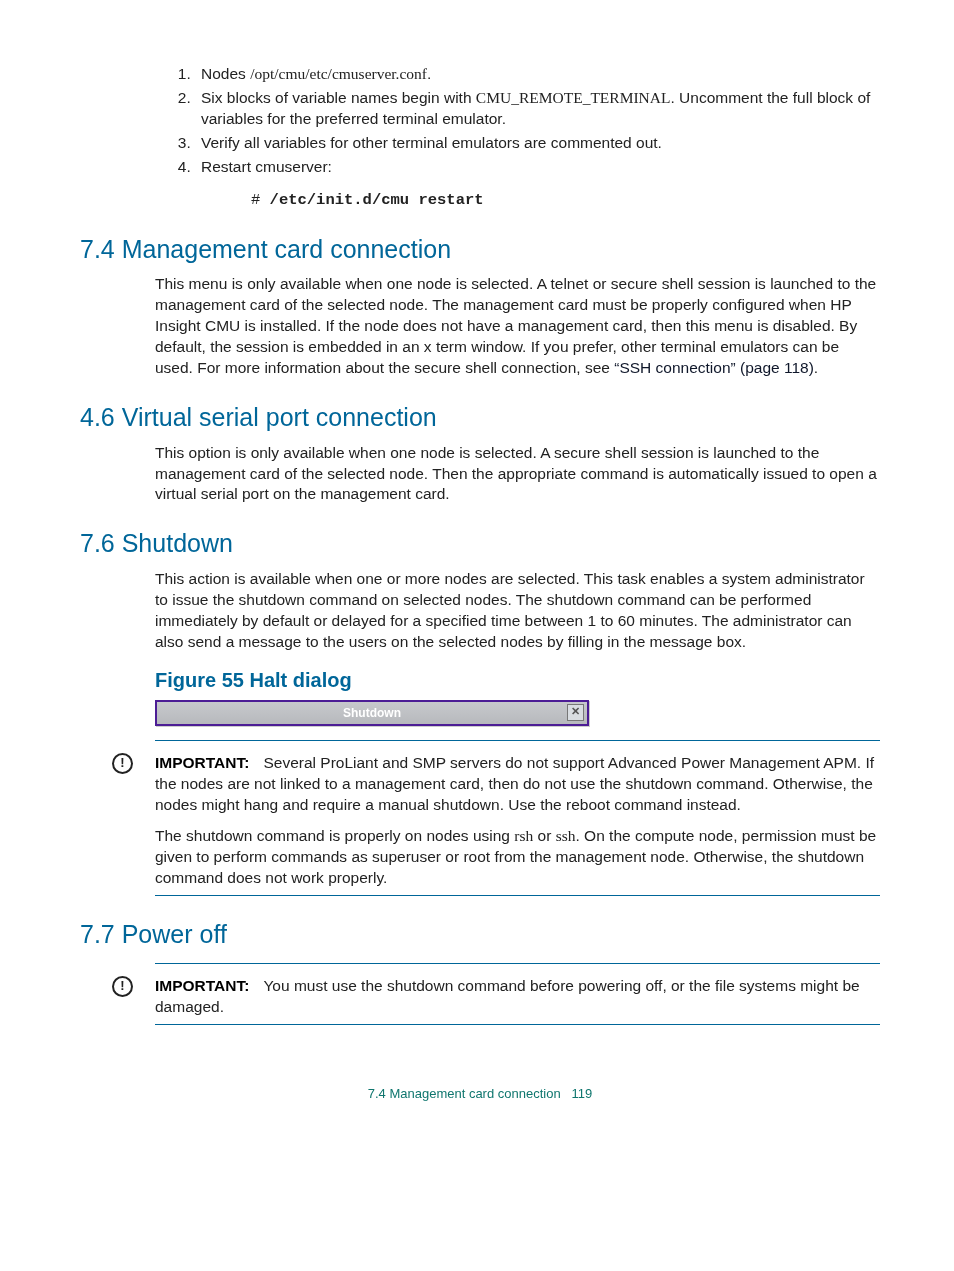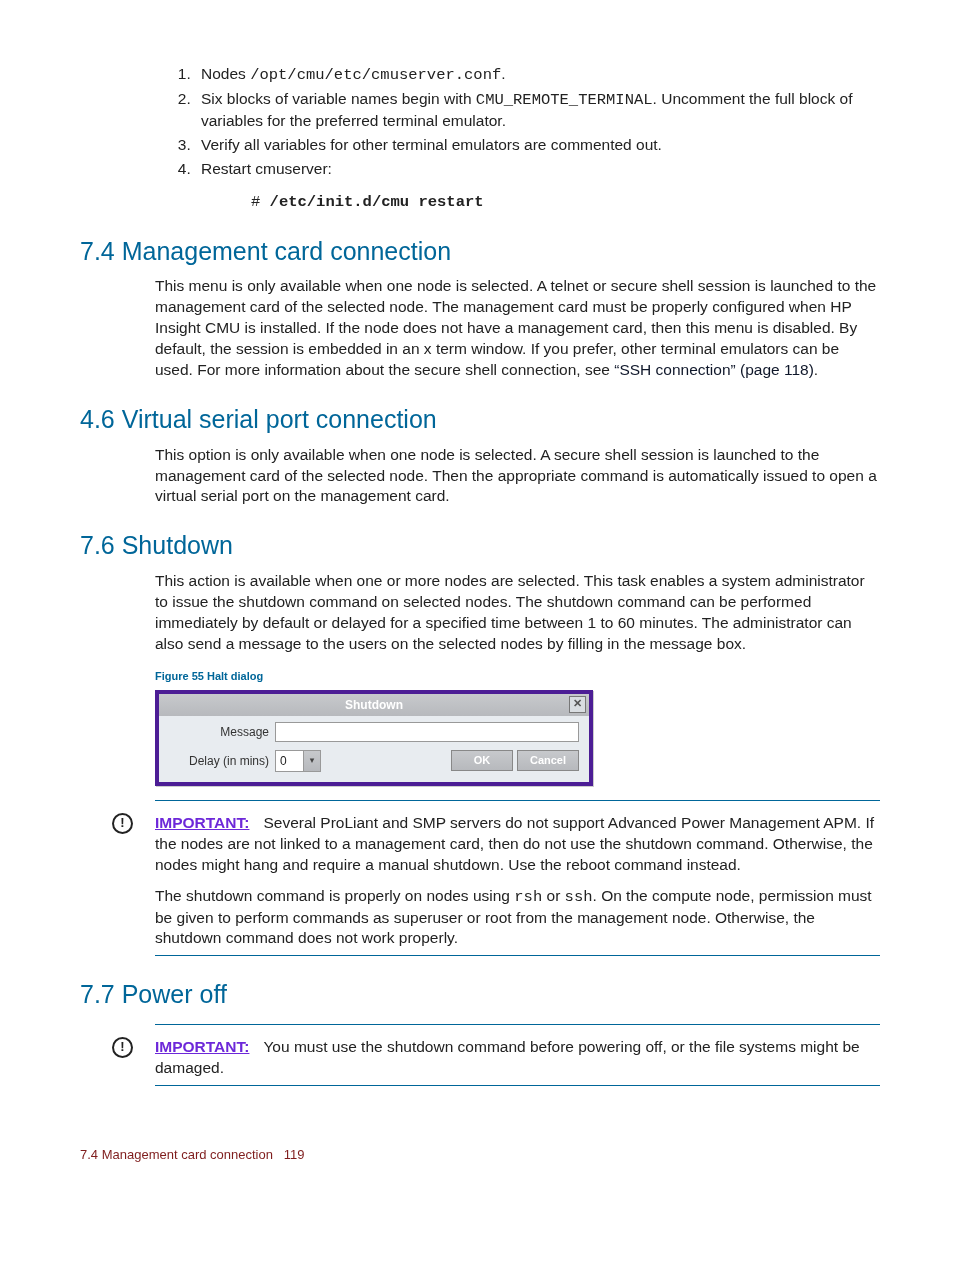--- a/index.html
+++ b/index.html
@@ -17,40 +17,40 @@
   h2 {
     font-family: Arial, Helvetica, sans-serif;
     font-weight: normal;
     color: #006699;
     font-size: 25px;
     margin: 22px 0 8px 0;
   }
   p { margin: 0 0 2px 0; }
   ol { margin: 4px 0 0 0; padding-left: 40px; }
   ol li { padding-left: 6px; margin-bottom: 3px; }
-  .mono { font-family: Liberation Mono, monospace; }
+  .mono { font-family: Liberation Serif, serif; }
   .codeblock {
     font-family: "Courier New", monospace;
     font-weight: bold;
     margin-left: 50px;
     margin-top: 12px;
   }
   .codeblock .hash { font-weight: normal; }
   .figcap {
     color: #006699;
     font-weight: bold;
-    font-size: 11px;
+    font-size: 20px;
     margin-top: 14px;
     margin-bottom: 6px;
   }
   a.link { color: #0f172a; text-decoration: none; }
   
   .dialog {
     width: 430px;
-    border: 4px solid #4c1d95;
+    border: 2px solid #4c1d95;
     background: #e8ecf0;
     font-size: 12px;
     box-shadow: 1px 1px 0 #ccc;
     margin-bottom: 14px;
   }
   .dlg-title {
     background: linear-gradient(#c7c9cc,#b7b9bd);
     color: #fff;
     font-weight: bold;
     text-align: center;
@@ -99,29 +99,28 @@
   .note-wrap { position: relative; padding-left: 0; }
   .note-icon {
     position: absolute; left: -43px; top: 0;
     width: 17px; height: 17px;
     border: 2px solid #222; border-radius: 50%;
     text-align: center; line-height: 16px;
     font-weight: bold; font-size: 13px;
   }
   .important-label {
     font-weight: bold;
-    color: #6d28d9;
+    color: #000000;
     margin-right: 14px;
-    text-decoration: underline;
   }
   .footer {
-    text-align: left;
+    text-align: center;
     font-size: 13px;
     margin-top: 60px;
-    color: #7f1d1d;
+    color: #0f766e;
   }
 </style>
 </head>
 <body>
 
 <div class="content">
   <ol>
     <li>
       <span>Nodes </span><span class="mono">/opt/cmu/etc/cmuserver.conf</span><span>.</span>
     </li>
@@ -151,36 +150,20 @@
 <h2>7.6 Shutdown</h2>
 <div class="content">
   <p>This action is available when one or more nodes are selected. This task enables a system administrator to issue the shutdown command on selected nodes. The shutdown command can be performed immediately by default or delayed for a specified time between 1 to 60 minutes. The administrator can also send a message to the users on the selected nodes by filling in the message box.</p>
   <div class="figcap">Figure 55 Halt dialog</div>
 
   <div class="dialog">
     <div class="dlg-title">
       <span>Shutdown</span>
       <div class="dlg-close">✕</div>
     </div>
-    <div class="dlg-body">
-      <div class="dlg-row">
-        <label>Message</label>
-        <input type="text" style="">
-      </div>
-      <div class="dlg-row" style="margin-bottom:0">
-        <label>Delay (in mins)</label>
-        <div class="spin">
-          <span>0</span>
-          <div class="arrow">▾</div>
-        </div>
-        <div style="flex:1"></div>
-        <div class="dlg-btn">OK</div>
-        <div class="dlg-btn">Cancel</div>
-      </div>
-    </div>
   </div>
 
   <hr class="rule">
   <div class="note-wrap">
     <div class="note-icon">!</div>
     <p>
       <span class="important-label">IMPORTANT:</span><span>Several ProLiant and SMP servers do not support Advanced Power Management APM. If the nodes are not linked to a management card, then do not use the shutdown command. Otherwise, the nodes might hang and require a manual shutdown. Use the reboot command instead.</span>
     </p>
   </div>
   <p style="margin-top:10px">

